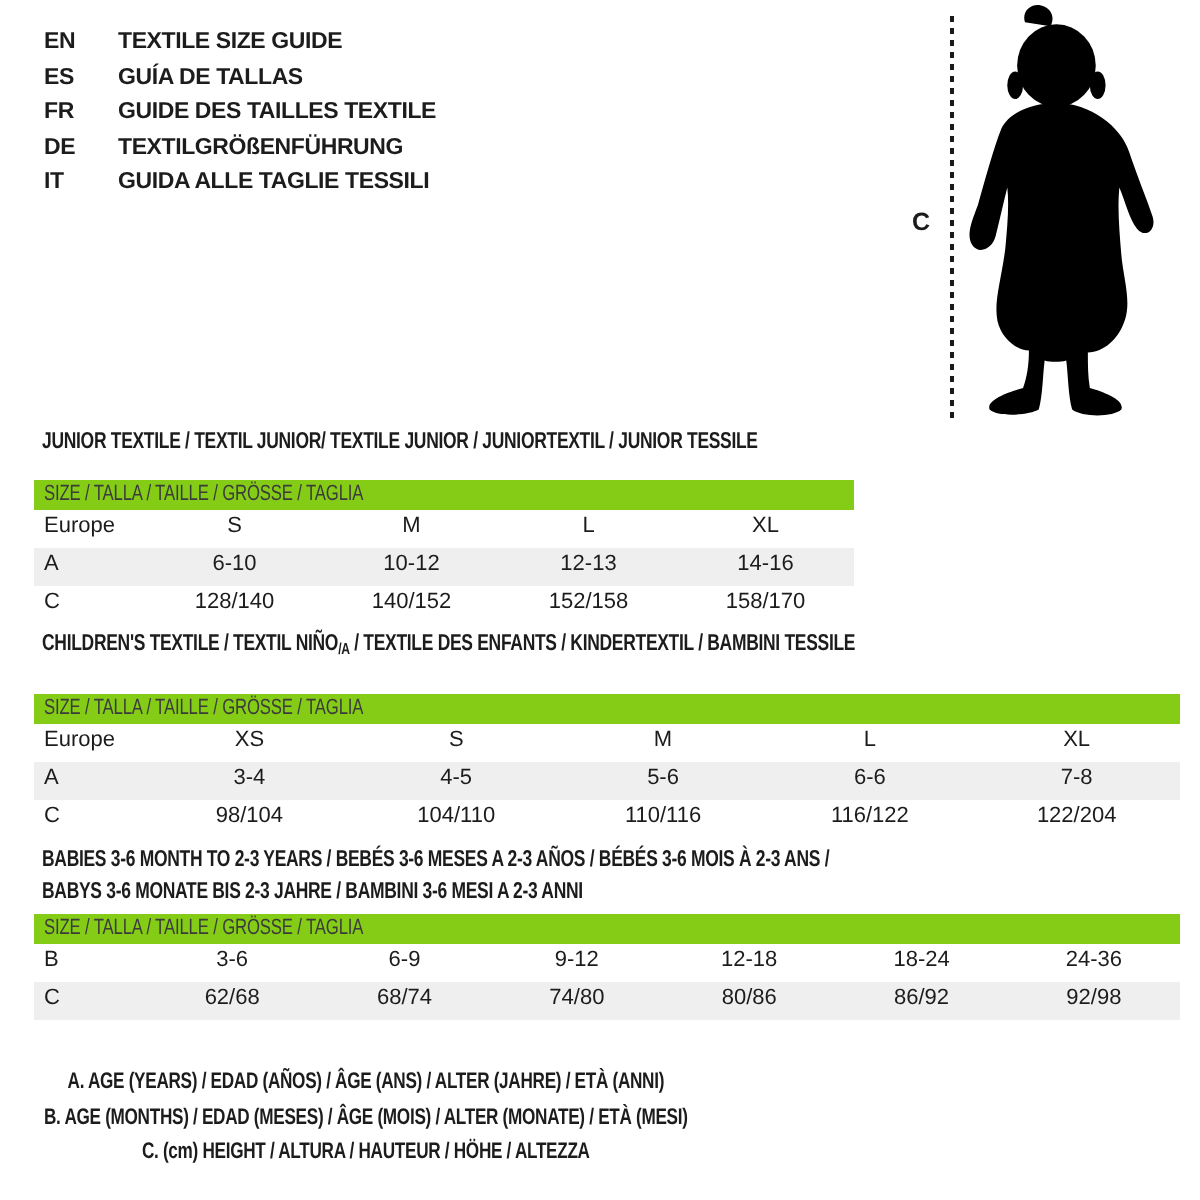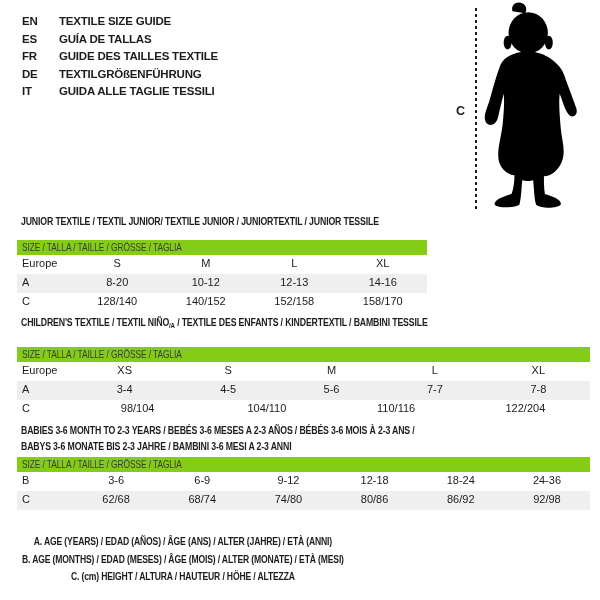--- a/index.html
+++ b/index.html
@@ -135,21 +135,21 @@
   </div>
   <div class="trow">
     <span class="tlabel">Europe</span>
     <span class="tcell">S</span>
     <span class="tcell">M</span>
     <span class="tcell">L</span>
     <span class="tcell">XL</span>
   </div>
   <div class="trow alt">
     <span class="tlabel">A</span>
-    <span class="tcell">8-20</span>
+    <span class="tcell">6-10</span>
     <span class="tcell">10-12</span>
     <span class="tcell">12-13</span>
     <span class="tcell">14-16</span>
   </div>
   <div class="trow">
     <span class="tlabel">C</span>
     <span class="tcell">128/140</span>
     <span class="tcell">140/152</span>
     <span class="tcell">152/158</span>
     <span class="tcell">158/170</span>
@@ -167,28 +167,29 @@
     <span class="tcell">S</span>
     <span class="tcell">M</span>
     <span class="tcell">L</span>
     <span class="tcell">XL</span>
   </div>
   <div class="trow alt">
     <span class="tlabel">A</span>
     <span class="tcell">3-4</span>
     <span class="tcell">4-5</span>
     <span class="tcell">5-6</span>
-    <span class="tcell">7-7</span>
+    <span class="tcell">6-6</span>
     <span class="tcell">7-8</span>
   </div>
   <div class="trow">
     <span class="tlabel">C</span>
     <span class="tcell">98/104</span>
     <span class="tcell">104/110</span>
     <span class="tcell">110/116</span>
+    <span class="tcell">116/122</span>
     <span class="tcell">122/204</span>
   </div>
 </div>
 
 <div class="table-title" style="top:424px">BABIES 3-6 MONTH TO 2-3 YEARS / BEBÉS 3-6 MESES A 2-3 AÑOS / BÉBÉS 3-6 MOIS À 2-3 ANS /</div>
 <div class="table-title" style="top:440px">BABYS 3-6 MONATE BIS 2-3 JAHRE / BAMBINI 3-6 MESI A 2-3 ANNI</div>
 <div class="size-table t-wide" style="top:457px">
   <div class="size-bar">
     <span>SIZE / TALLA / TAILLE / GRÖSSE / TAGLIA</span>
   </div>

